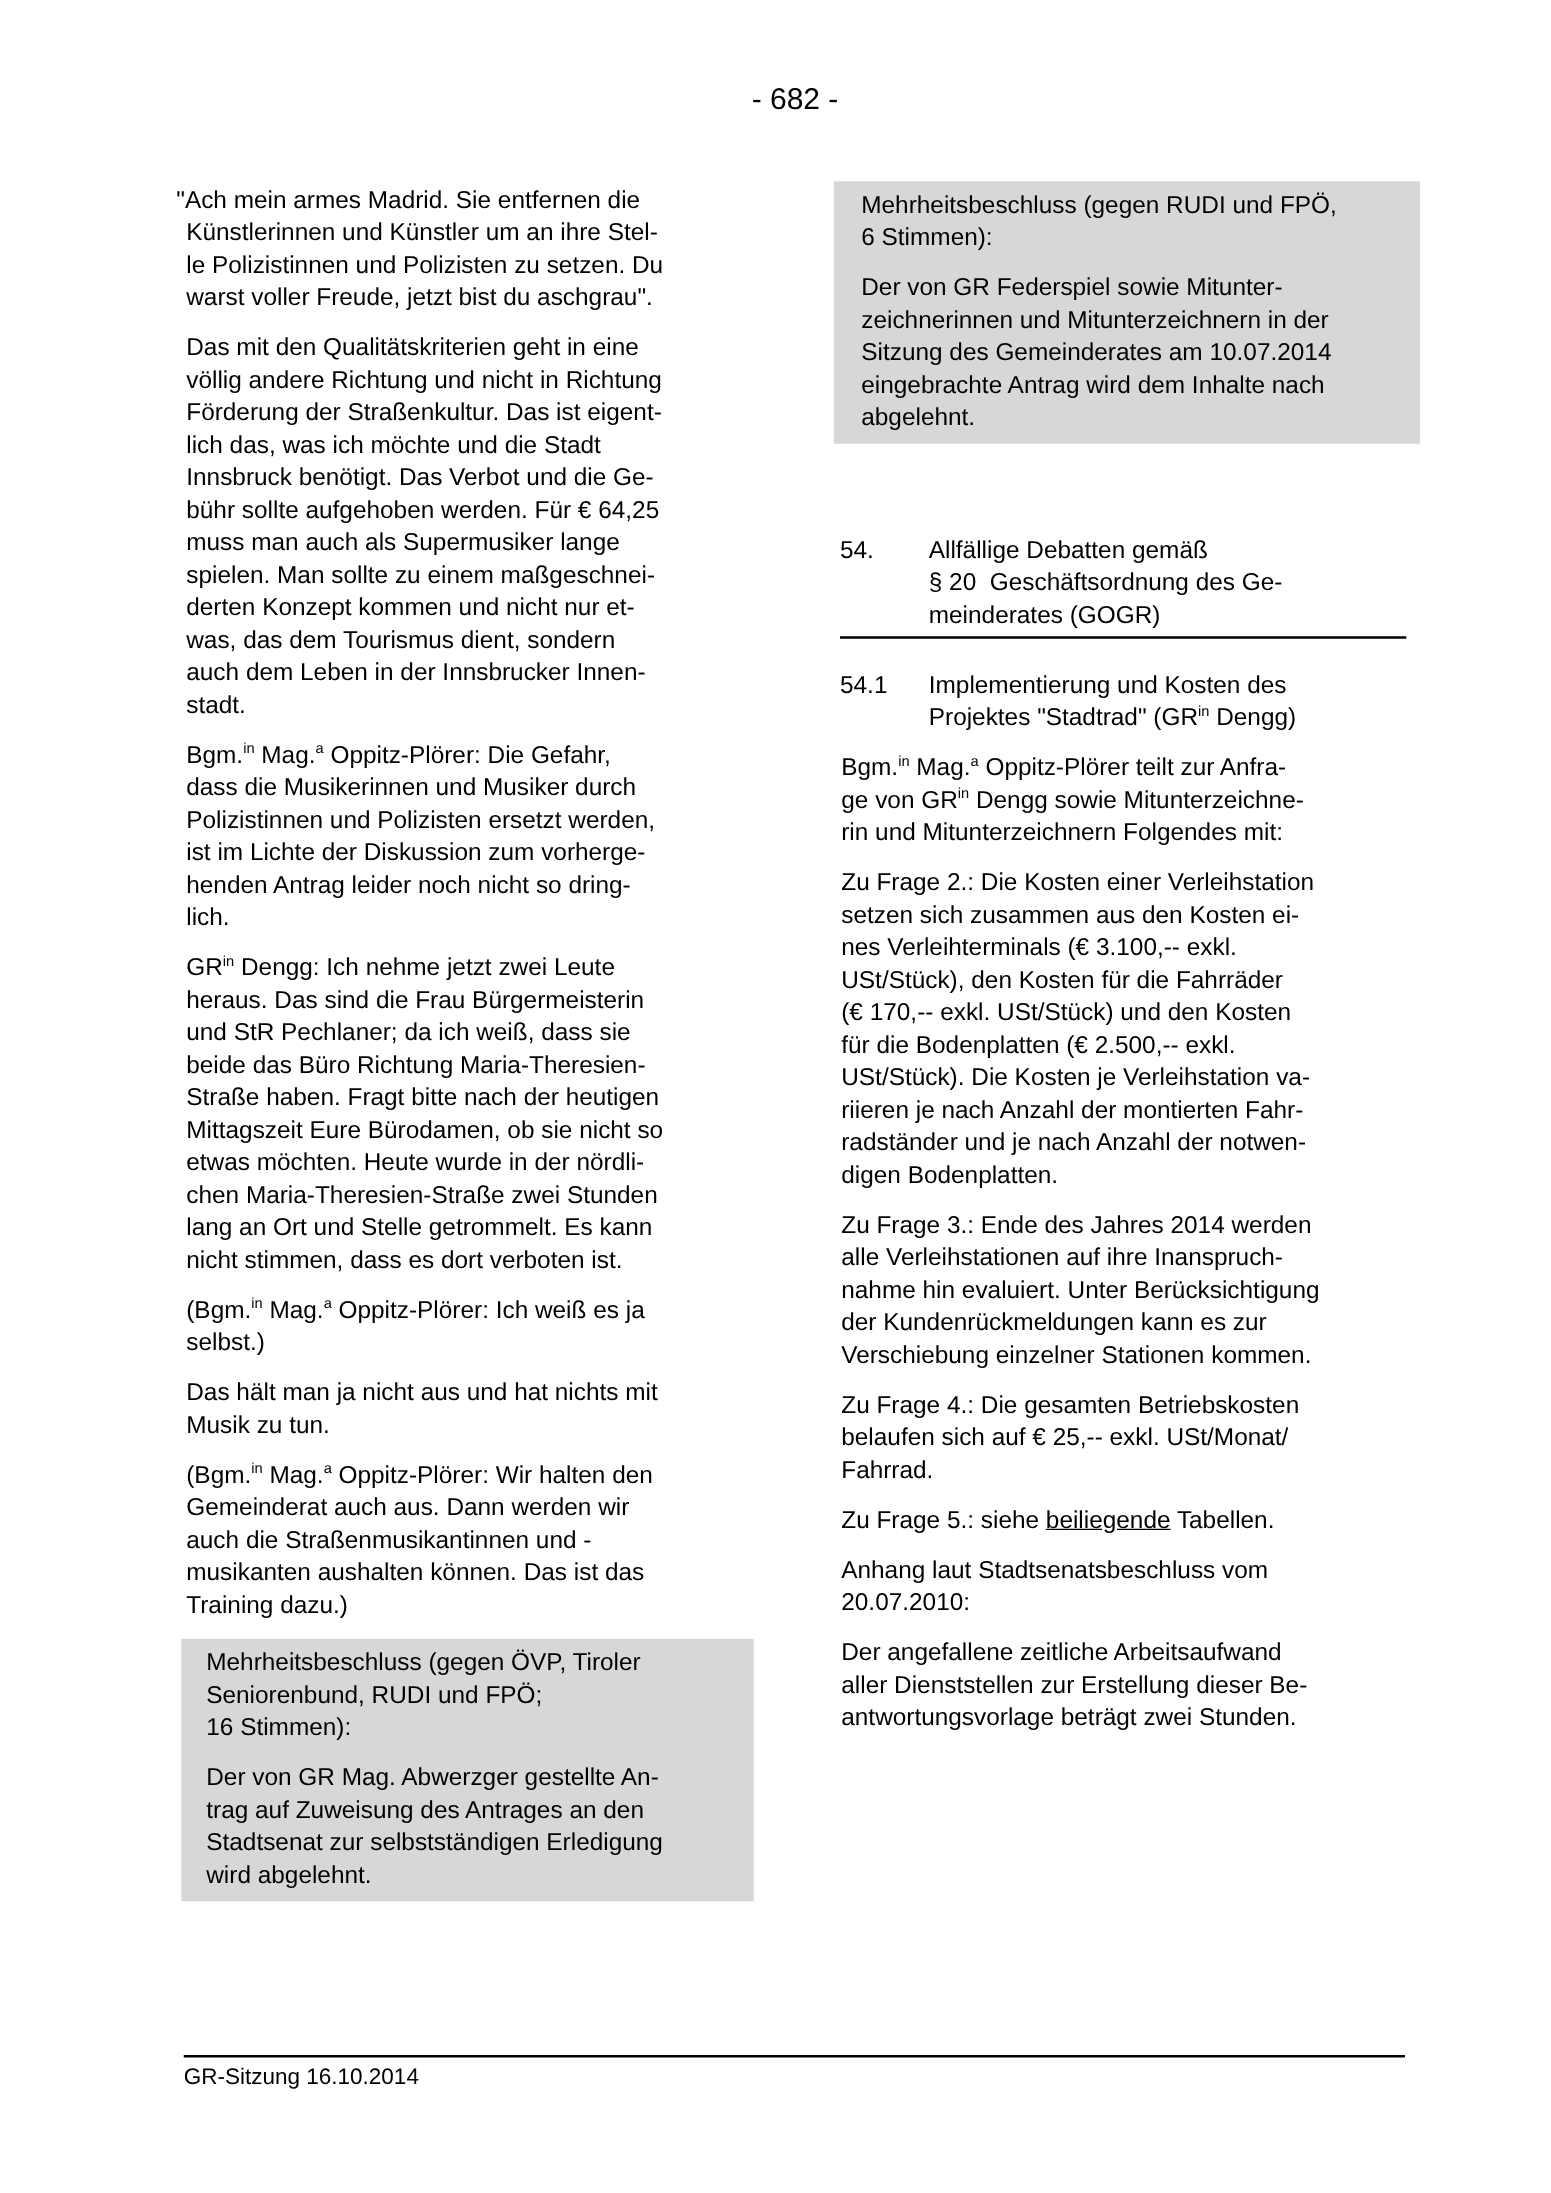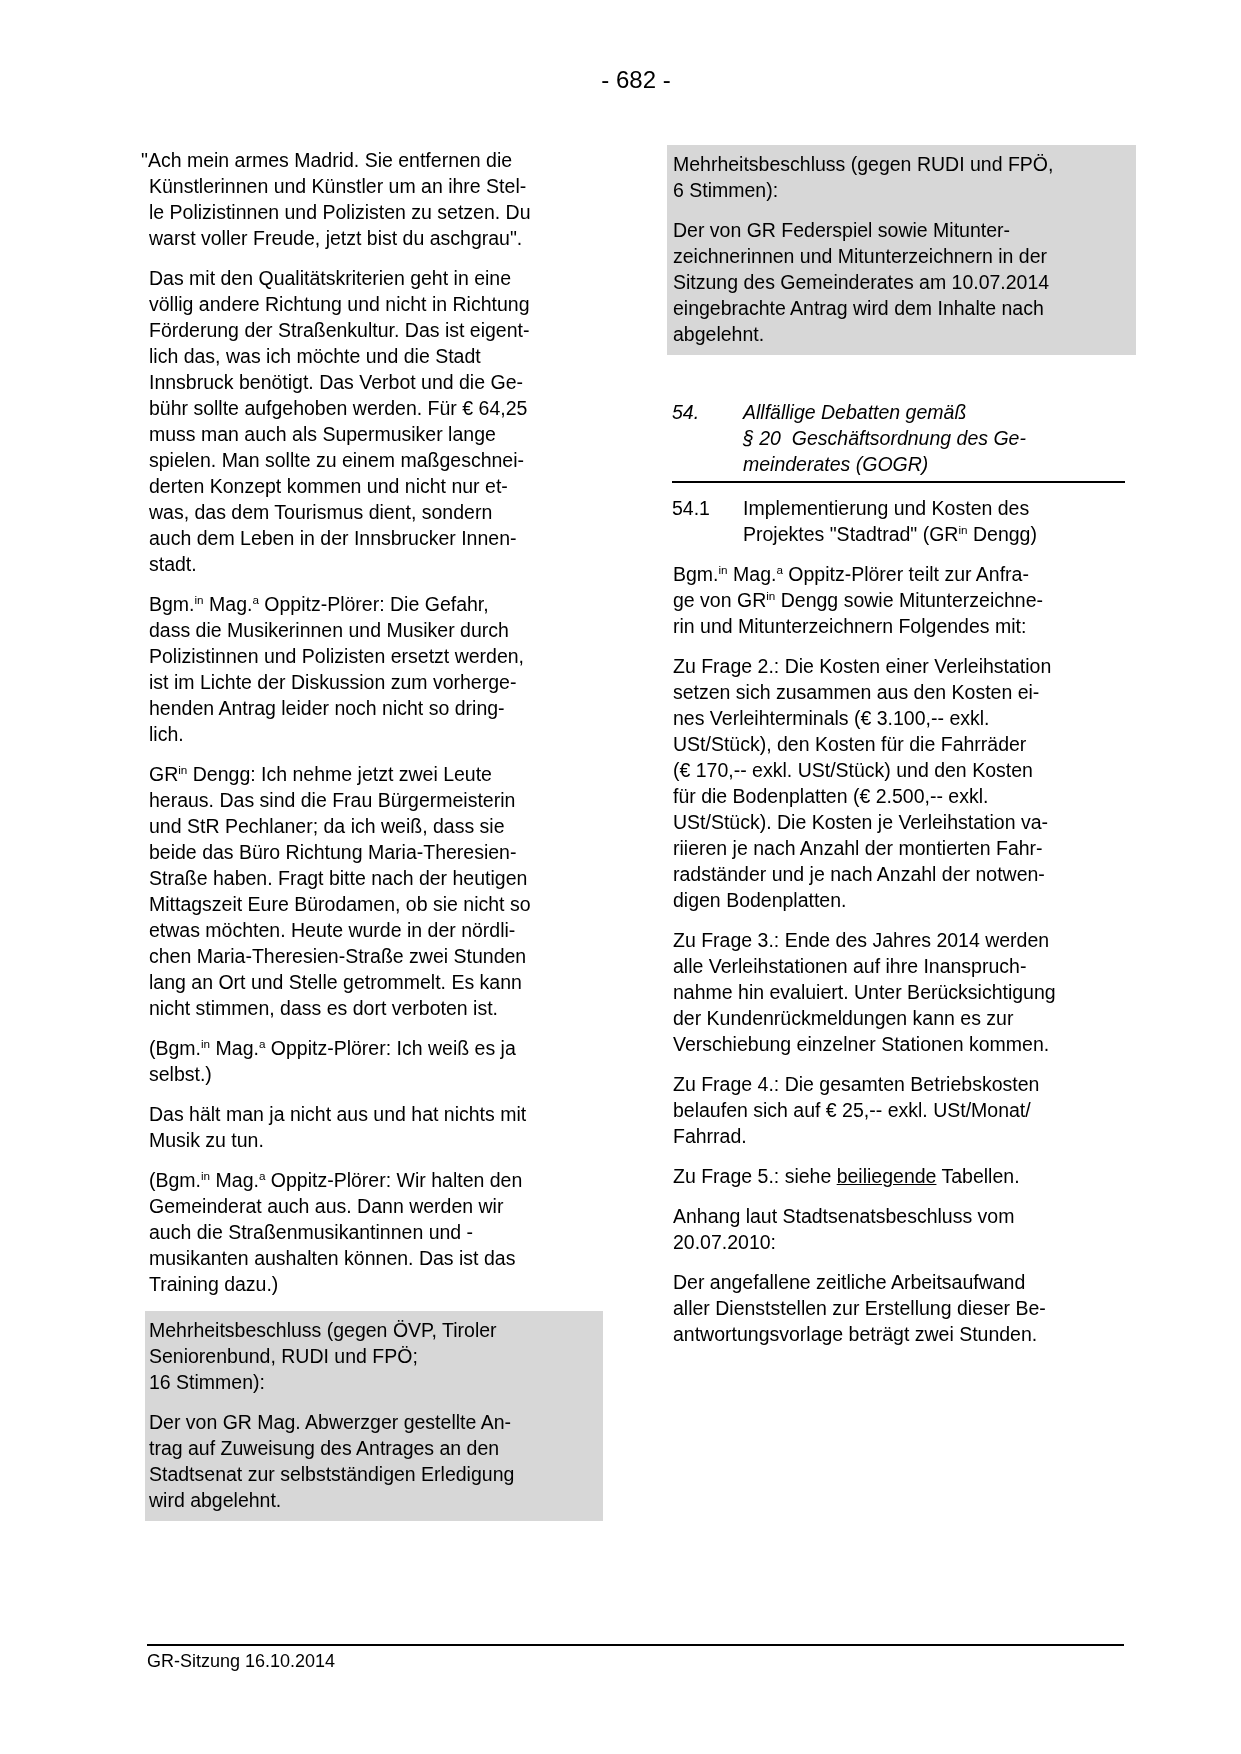--- a/index.html
+++ b/index.html
@@ -44,39 +44,38 @@
   .para {
     white-space: pre-wrap;
     margin-top: 14px;
   }
   .col-left .para { padding-left: 4px; padding-right: 2px; }
   .col-right .para { padding-left: 6px; }
   .col-left > .para:first-child { margin-top: 0; }
   .quote-para { text-indent: -8px; }
   .hl-block {
     margin-top: 14px;
-    padding: 6px 0 8px 0;
+    padding: 6px 0 8px 16px;
     background: #d7d7d7; 
   }
   .hl-block .para:first-child { margin-top: 0; }
   .col-right > .hl-block:first-child { margin-top: 0; }
   .heading {
     display: flex;
     margin-left: 5px;
     margin-right: 11px;
     white-space: pre-wrap;
   }
   .section-heading {
-    margin-top: 44px;
+    margin-top: 72px;
     padding-bottom: 4px;
     border-bottom: 2px solid #000;
-    font-style: italic;
   }
   .subsection-heading {
-    margin-top: 12px;
+    margin-top: 24px;
   }
   .h-num {
     flex: 0 0 71px;
   }
   .h-title {
     flex: 1 1 auto;
   }
   sup {
     font-size: 0.6em;
     line-height: 0;

